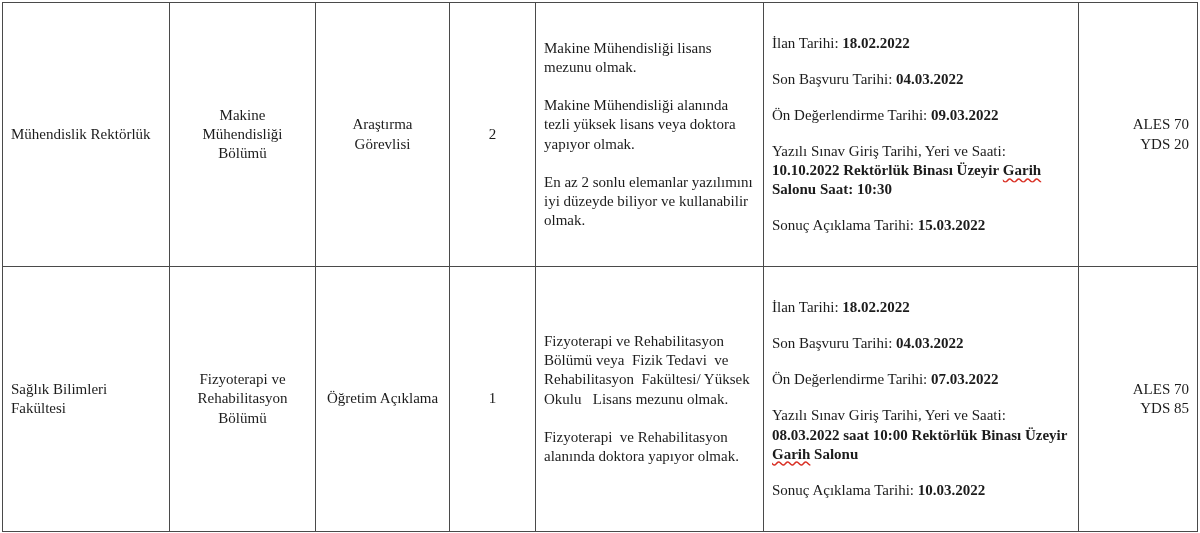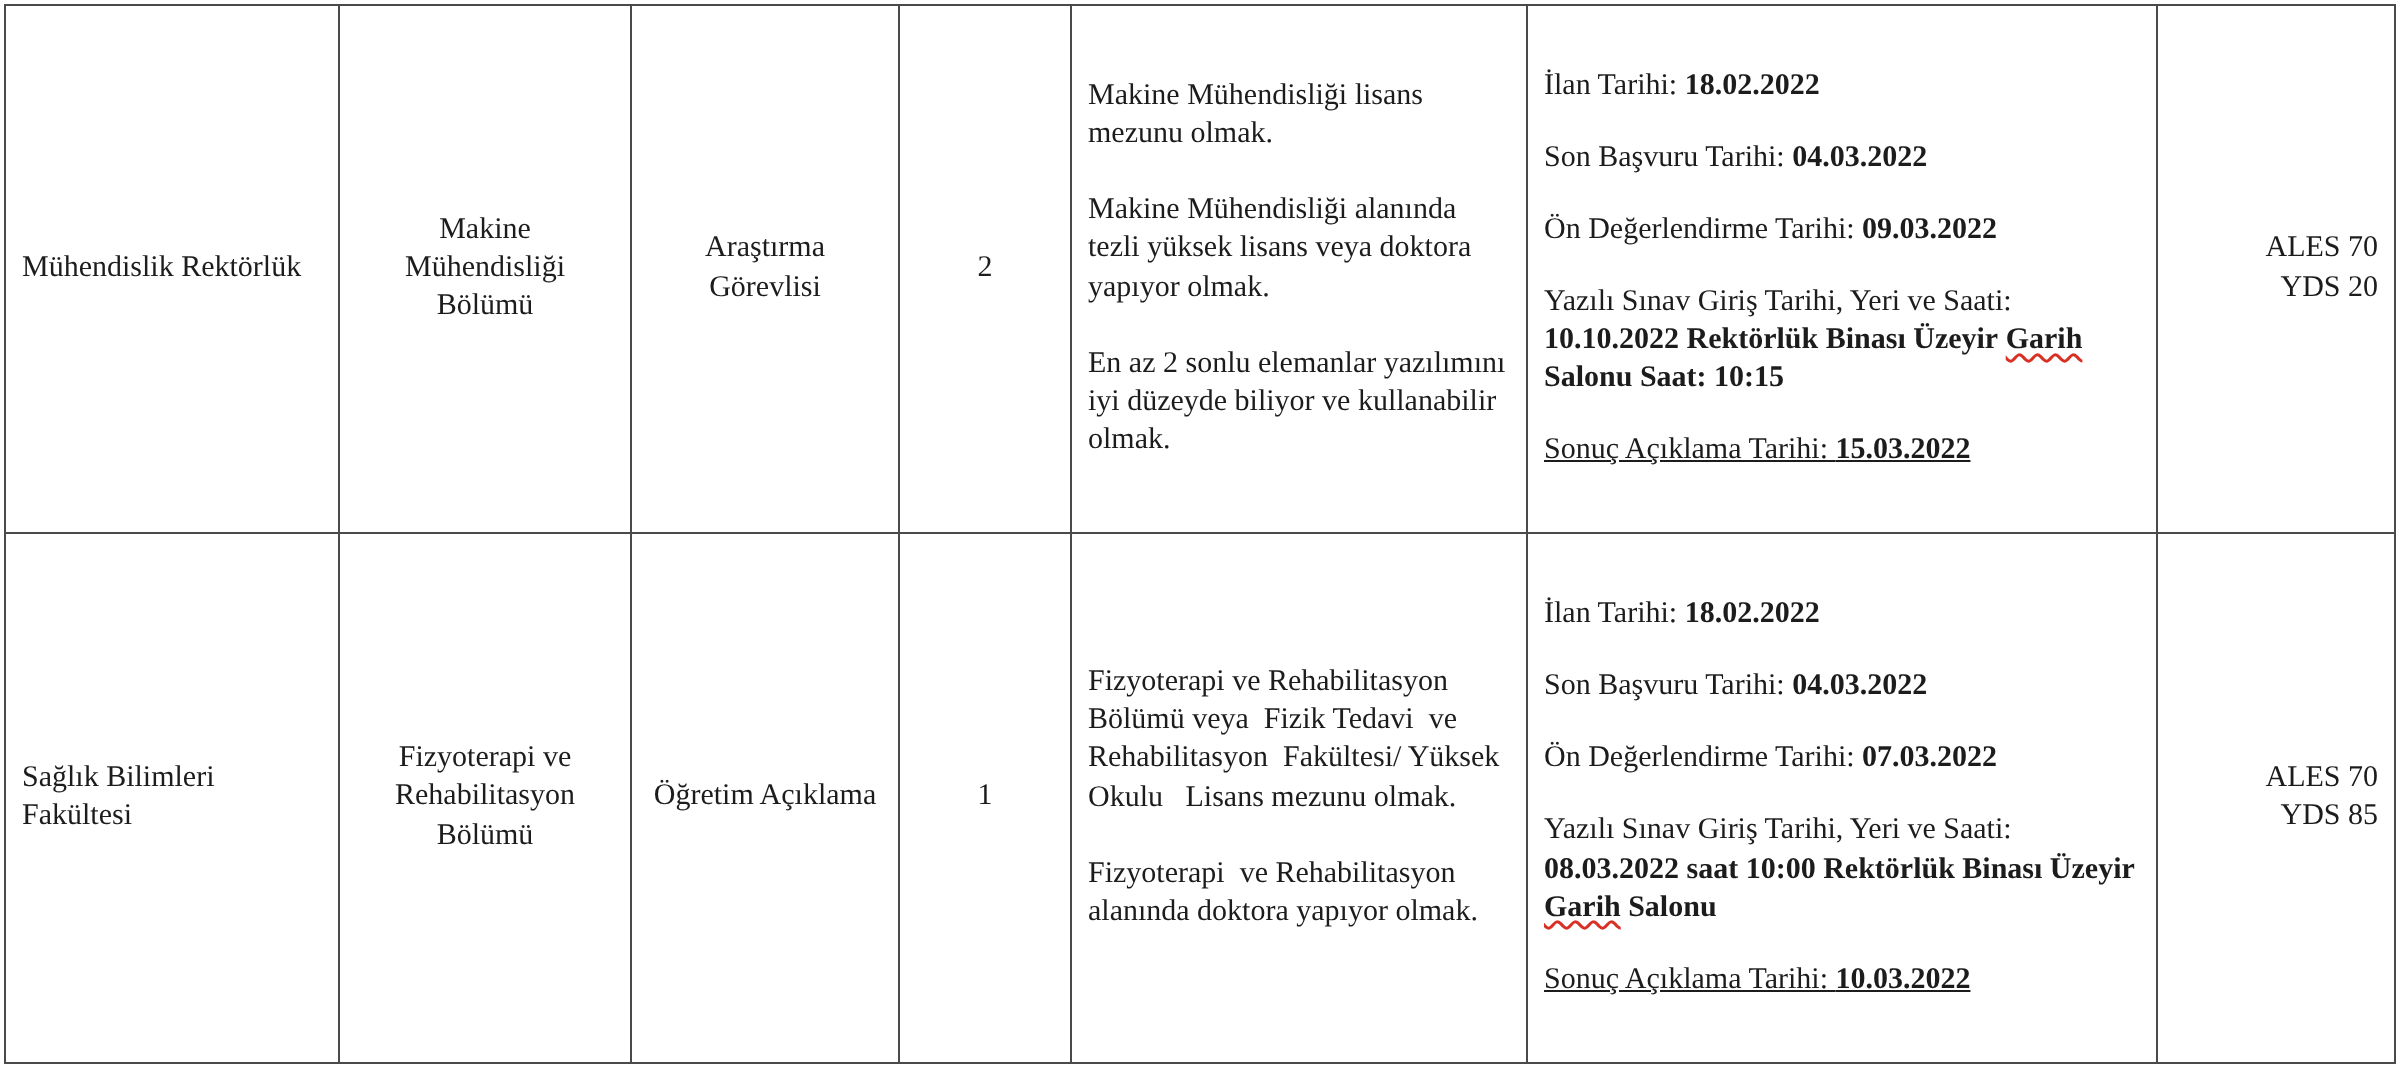--- a/index.html
+++ b/index.html
@@ -38,21 +38,21 @@
   td.cell-left   { text-align: left; }
 
   td.cell-requirements p {
     margin: 0 0 19px 0;
     white-space: pre-wrap;
   }
   td.cell-requirements p:last-child { margin-bottom: 0; }
 
   td.cell-dates { padding-right: 4px; }
   td.cell-dates p { margin: 0 0 17px 0; }
-  td.cell-dates p:last-child { margin-bottom: 0; text-decoration: underline; }
+  td.cell-dates p:last-child { margin-bottom: 0; }
 
   .b { font-weight: bold; }
   .misspell {
     text-decoration-line: underline;
     text-decoration-style: wavy;
     text-decoration-color: #d93025;
     text-underline-offset: 2px;
   }
   td.cell-scores div { text-align: right; }
 </style>
@@ -86,21 +86,21 @@
     </td>
     <td class="cell-left cell-requirements">
       <p>Makine Mühendisliği lisans mezunu olmak.</p>
       <p>Makine Mühendisliği alanında tezli yüksek lisans veya doktora yapıyor olmak.</p>
       <p>En az 2 sonlu elemanlar yazılımını iyi düzeyde biliyor ve kullanabilir olmak.</p>
     </td>
     <td class="cell-left cell-dates">
       <p><span>İlan Tarihi:</span> <span class="b">18.02.2022</span></p>
       <p><span>Son Başvuru Tarihi:</span> <span class="b">04.03.2022</span></p>
       <p><span>Ön Değerlendirme Tarihi:</span> <span class="b">09.03.2022</span></p>
-      <p><span>Yazılı Sınav Giriş Tarihi, Yeri ve Saati:</span> <span class="b">10.10.2022 Rektörlük Binası Üzeyir</span> <span class="b misspell">Garih</span> <span class="b">Salonu Saat: 10:15</span></p>
+      <p><span>Yazılı Sınav Giriş Tarihi, Yeri ve Saati:</span> <span class="b">10.10.2022 Rektörlük Binası Üzeyir</span> <span class="b misspell">Garih</span> <span class="b">Salonu Saat: 10:30</span></p>
       <p><span>Sonuç Açıklama Tarihi:</span> <span class="b">15.03.2022</span></p>
     </td>
     <td class="cell-left cell-scores">
       <div>ALES 70</div>
       <div>YDS 20</div>
     </td>
   </tr>
 
   <tr class="row-2">
     <td class="cell-left">

